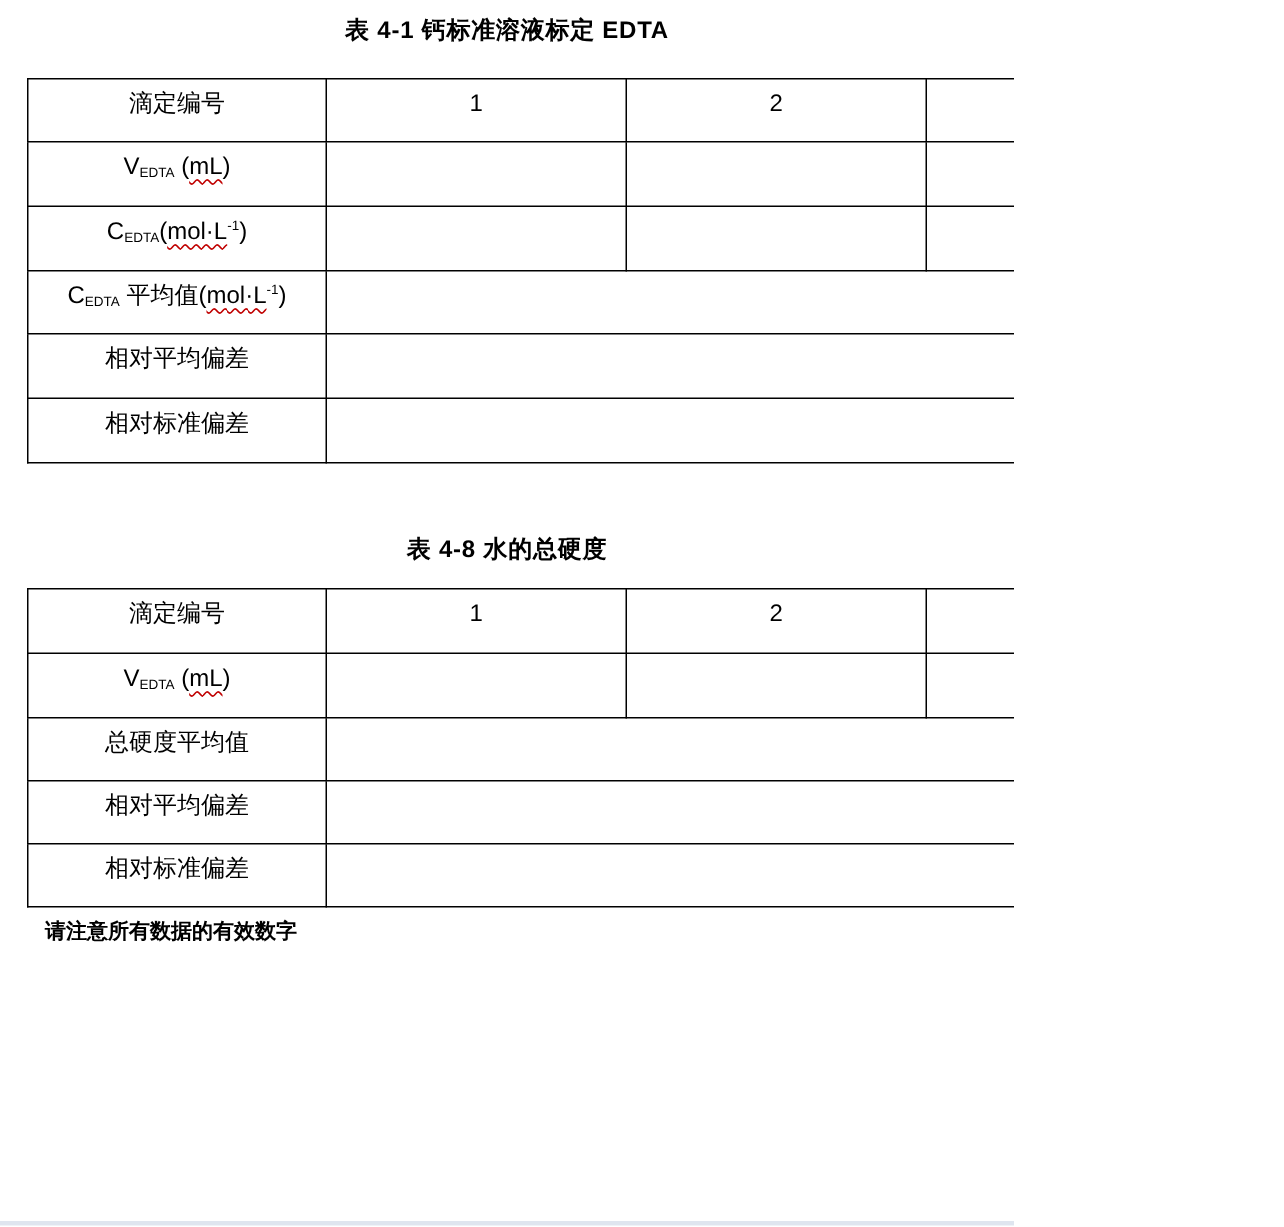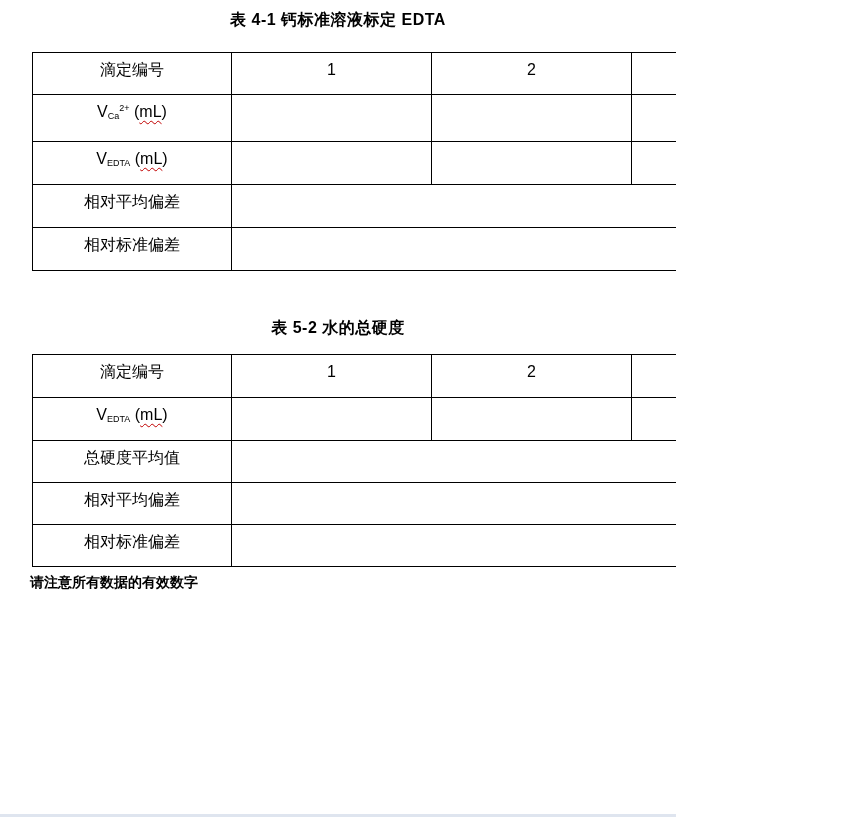--- a/index.html
+++ b/index.html
@@ -17,21 +17,21 @@
     font-weight:bold;
     font-size:16px;
     letter-spacing:0.5px;
   }
   .title-1 { padding-top:10px; }
   .title-2 { margin-top:47px; }
   table {
     border-collapse:collapse;
     table-layout:fixed;
     width:795px;
-    margin-left:32px;
+    margin-left:18px;
   }
   .t1 { margin-top:21px; }
   .t2 { margin-top:15px; }
   td {
     border:1px solid #000;
     vertical-align:top;
     text-align:center;
     font-size:16px;
     padding-top:7px;
     line-height:20px;
@@ -76,49 +76,53 @@
 
     <tbody>
         <tr style="height:42px">
       <td>滴定编号</td>
       <td>1</td>
       <td>2</td>
       <td>3</td>
     </tr>
 
 
-    <tr style="height:47px">
-      <td><span>V</span><span class="sb">Ca</span><span class="sp">2+</span><span> (</span><span class="sq">mL</span><span>)</span></td>
-      <td></td>
-      <td></td>
-      <td></td>
-    </tr>
 
     <tr style="height:43px">
       <td><span>V</span><span class="sb">EDTA</span><span> (</span><span class="sq">mL</span><span>)</span></td>
       <td></td>
       <td></td>
       <td></td>
     </tr>
 
+    <tr style="height:43px">
+      <td><span>C</span><span class="sb">EDTA</span><span>(</span><span class="sq">mol·L</span><span class="sp">-1</span><span>)</span></td>
+      <td></td>
+      <td></td>
+      <td></td>
+    </tr>
 
+    <tr style="height:42px">
+      <td><span>C</span><span class="sb">EDTA</span><span> 平均值</span><span>(</span><span class="sq">mol·L</span><span class="sp">-1</span><span>)</span></td>
+      <td colspan="3"></td>
+    </tr>
 
     <tr style="height:43px">
       <td>相对平均偏差</td>
       <td colspan="3"></td>
     </tr>
 
     <tr style="height:43px">
       <td>相对标准偏差</td>
       <td colspan="3"></td>
     </tr>
   </tbody>
     </table>
 
-  <div class="tbl-title title-2">表 5-2 水的总硬度</div>
+  <div class="tbl-title title-2">表 4-8 水的总硬度</div>
 
   <table class="t2">
     <colgroup>
         <col style="width:199px">
         <col style="width:200px">
         <col style="width:200px">
         <col style="width:196px">
       </colgroup>
 
     <tbody>

